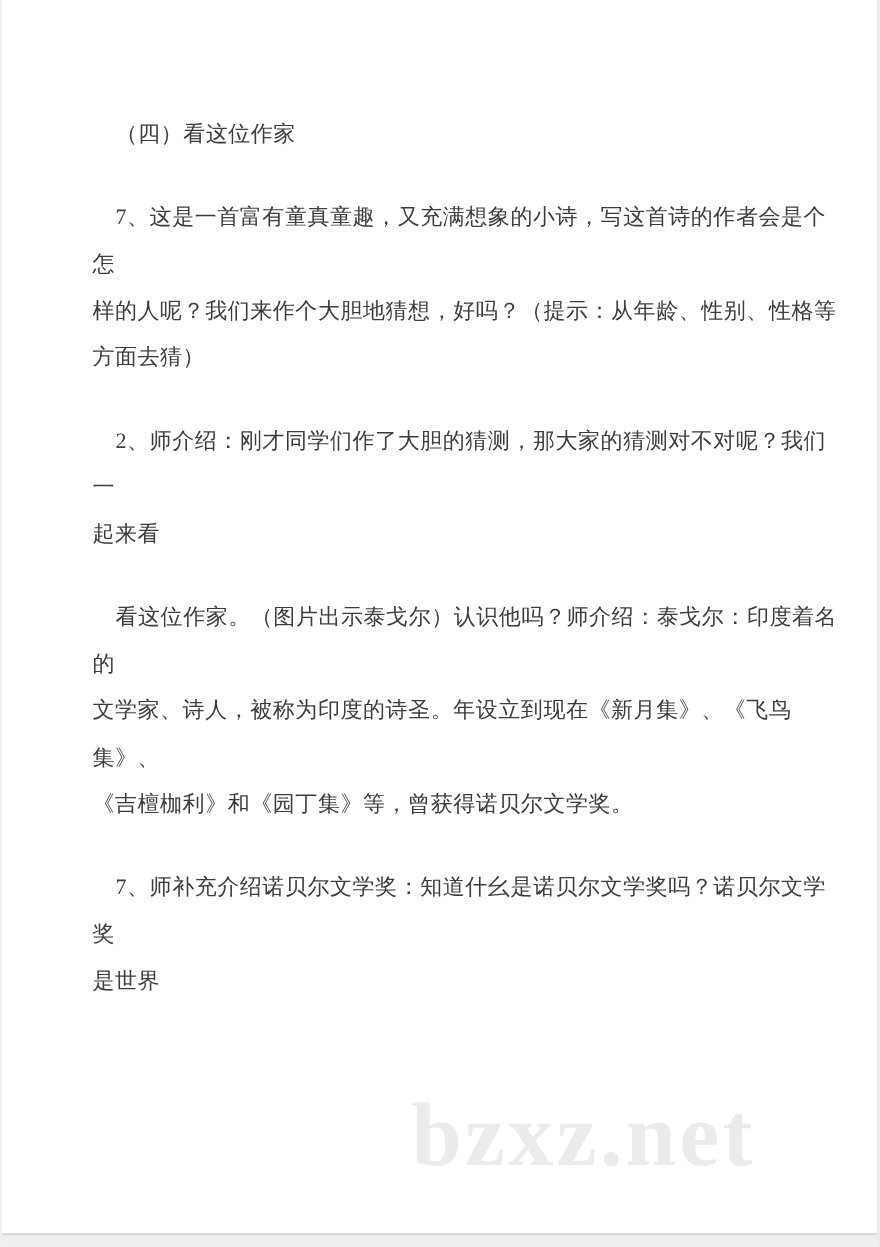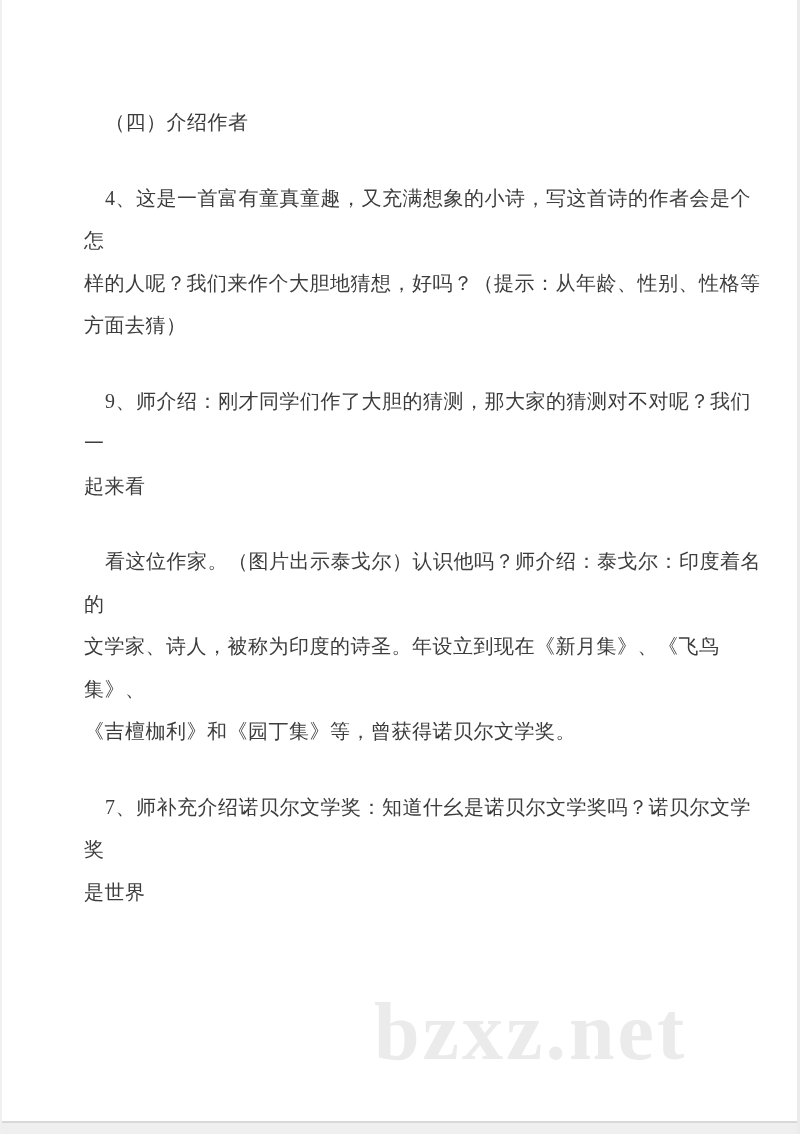--- a/index.html
+++ b/index.html
@@ -58,25 +58,25 @@
   }
 </style>
 </head>
 <body>
 
 <div class="page">
 
   <div class="watermark">bzxz.net</div>
 
   <div class="content">
-    <p class="block">（四）介绍作者</p>
-    <p class="block">4、这是一首富有童真童趣，又充满想象的小诗，写这首诗的作者会是个怎
+    <p class="block">（四）看这位作家</p>
+    <p class="block">7、这是一首富有童真童趣，又充满想象的小诗，写这首诗的作者会是个怎
 样的人呢？我们来作个大胆地猜想，好吗？（提示：从年龄、性别、性格等
 方面去猜）</p>
-    <p class="block">9、师介绍：刚才同学们作了大胆的猜测，那大家的猜测对不对呢？我们一
+    <p class="block">2、师介绍：刚才同学们作了大胆的猜测，那大家的猜测对不对呢？我们一
 起来看</p>
     <p class="block">看这位作家。（图片出示泰戈尔）认识他吗？师介绍：泰戈尔：印度着名的
 文学家、诗人，被称为印度的诗圣。年设立到现在《新月集》、《飞鸟集》、
 《吉檀枷利》和《园丁集》等，曾获得诺贝尔文学奖。</p>
     <p class="block">7、师补充介绍诺贝尔文学奖：知道什幺是诺贝尔文学奖吗？诺贝尔文学奖
 是世界</p>
 
   </div>
 
   <div class="page-bottom-edge"></div>

